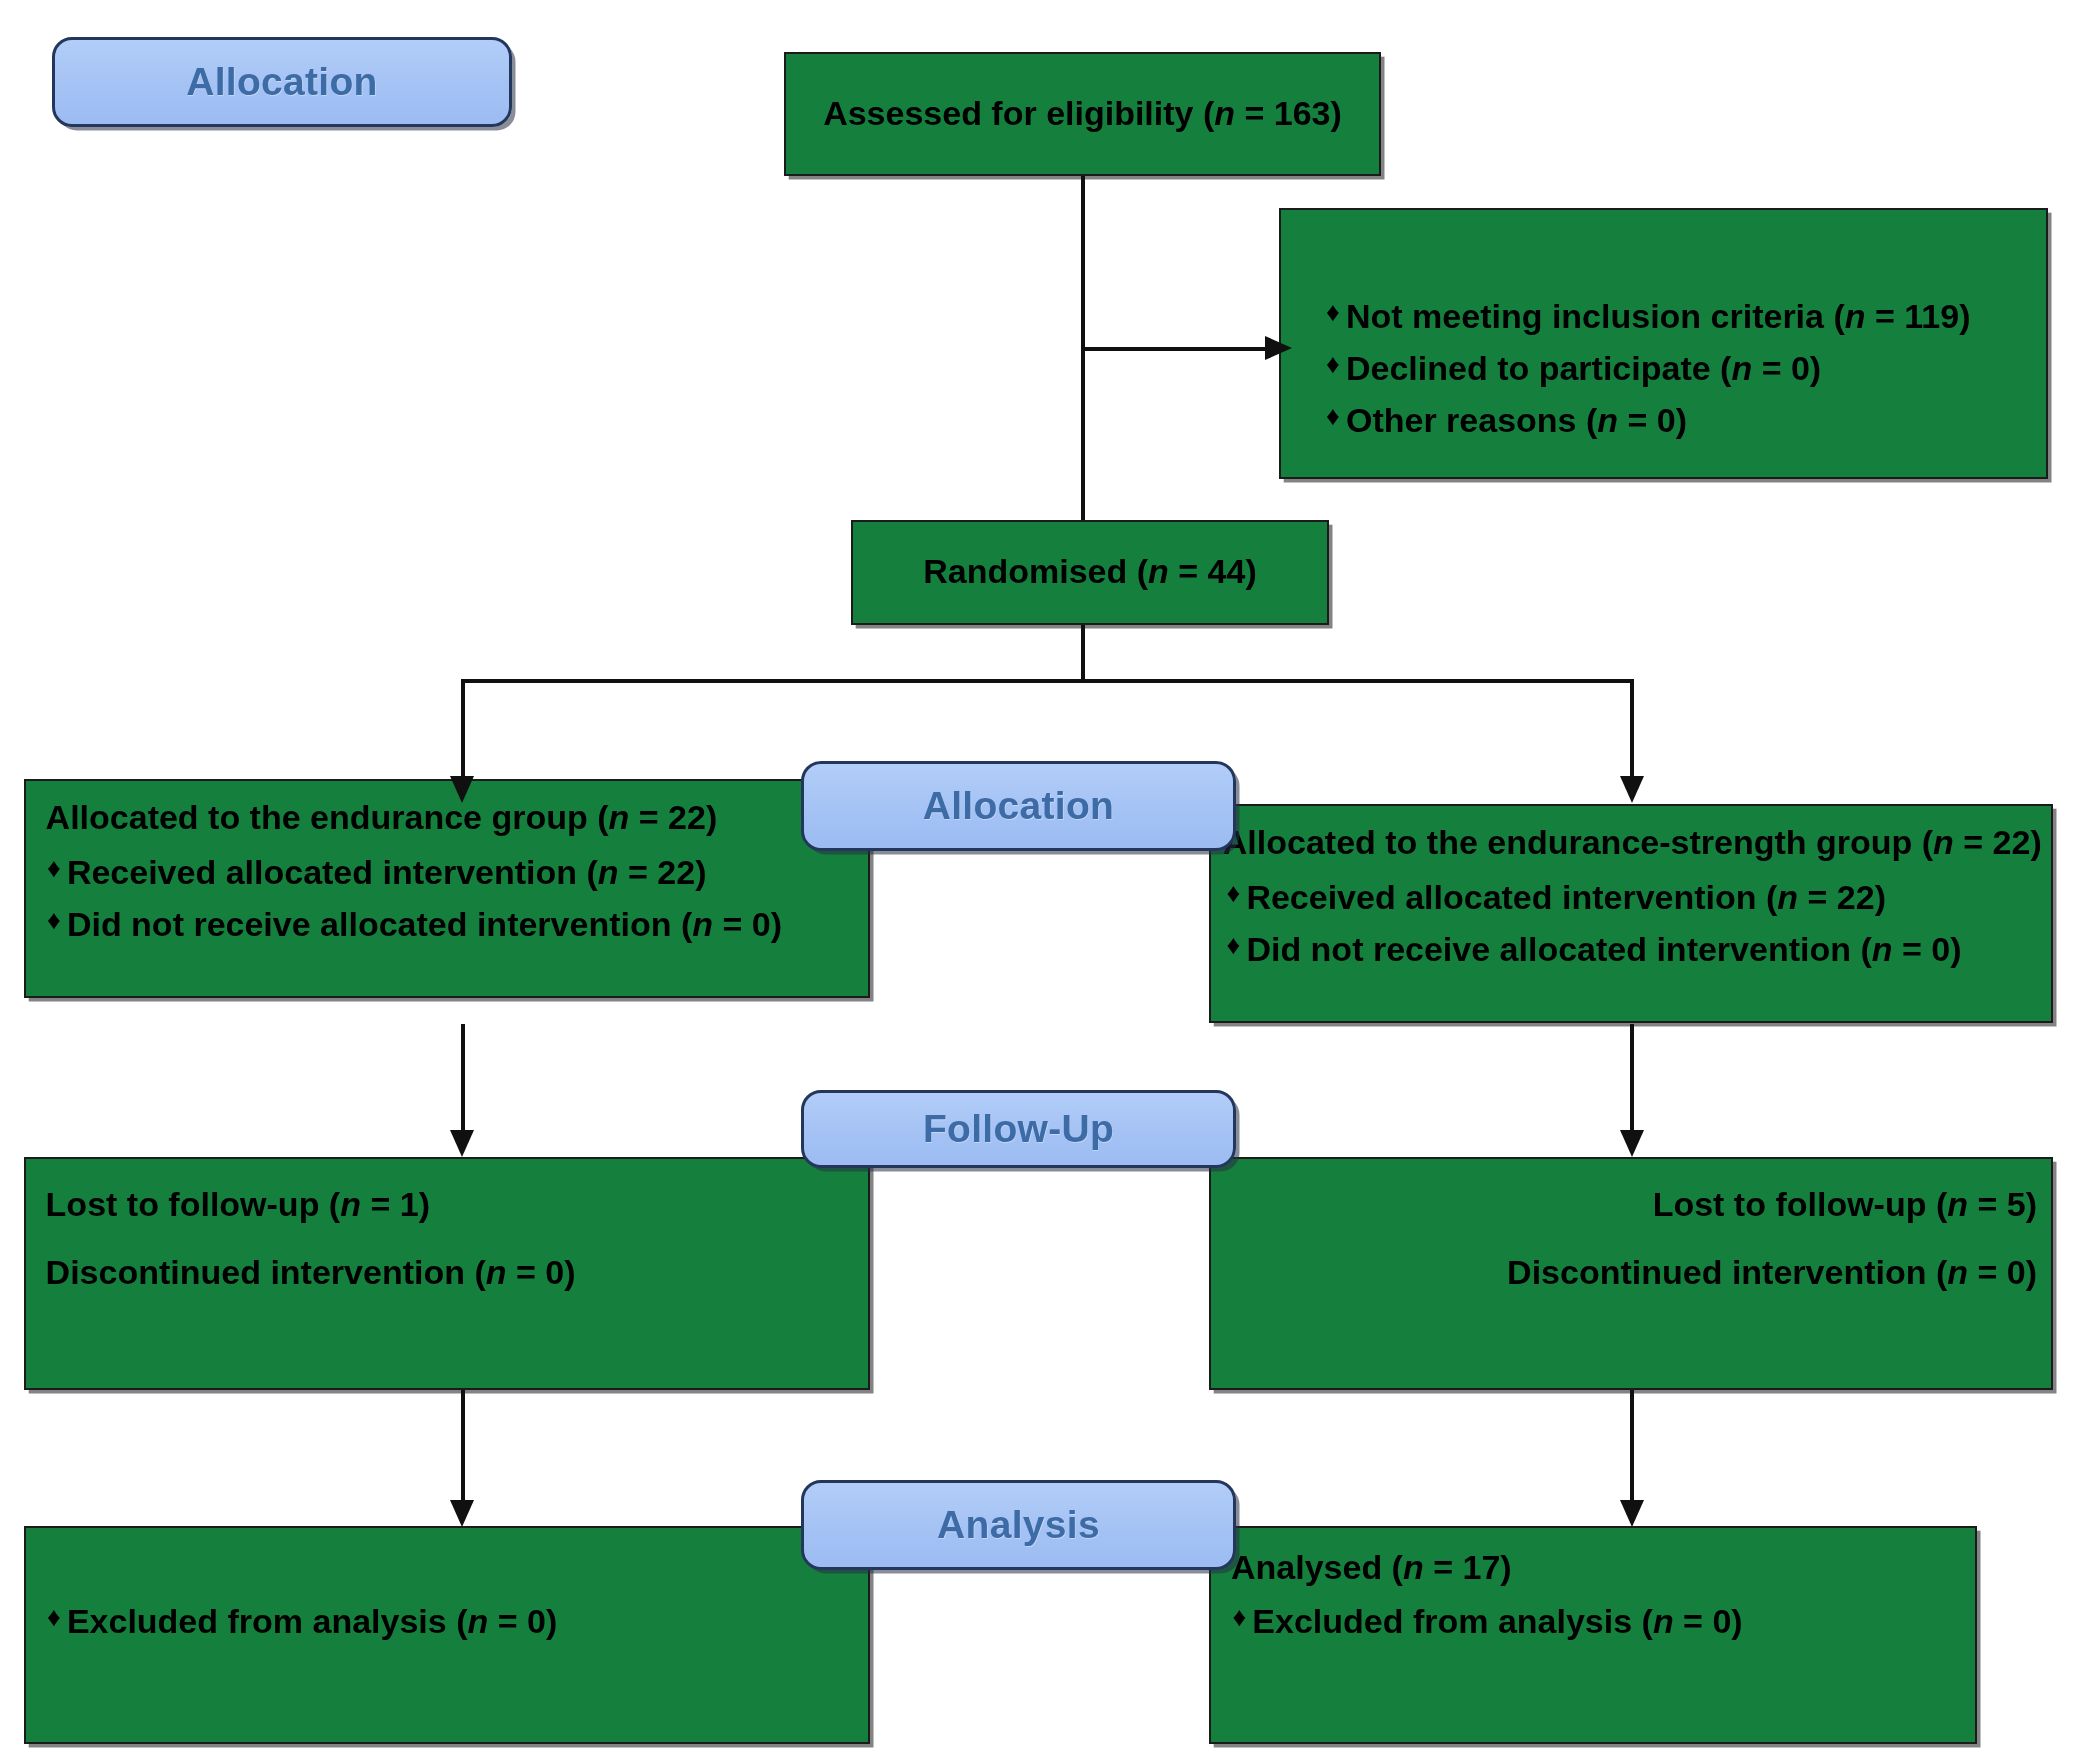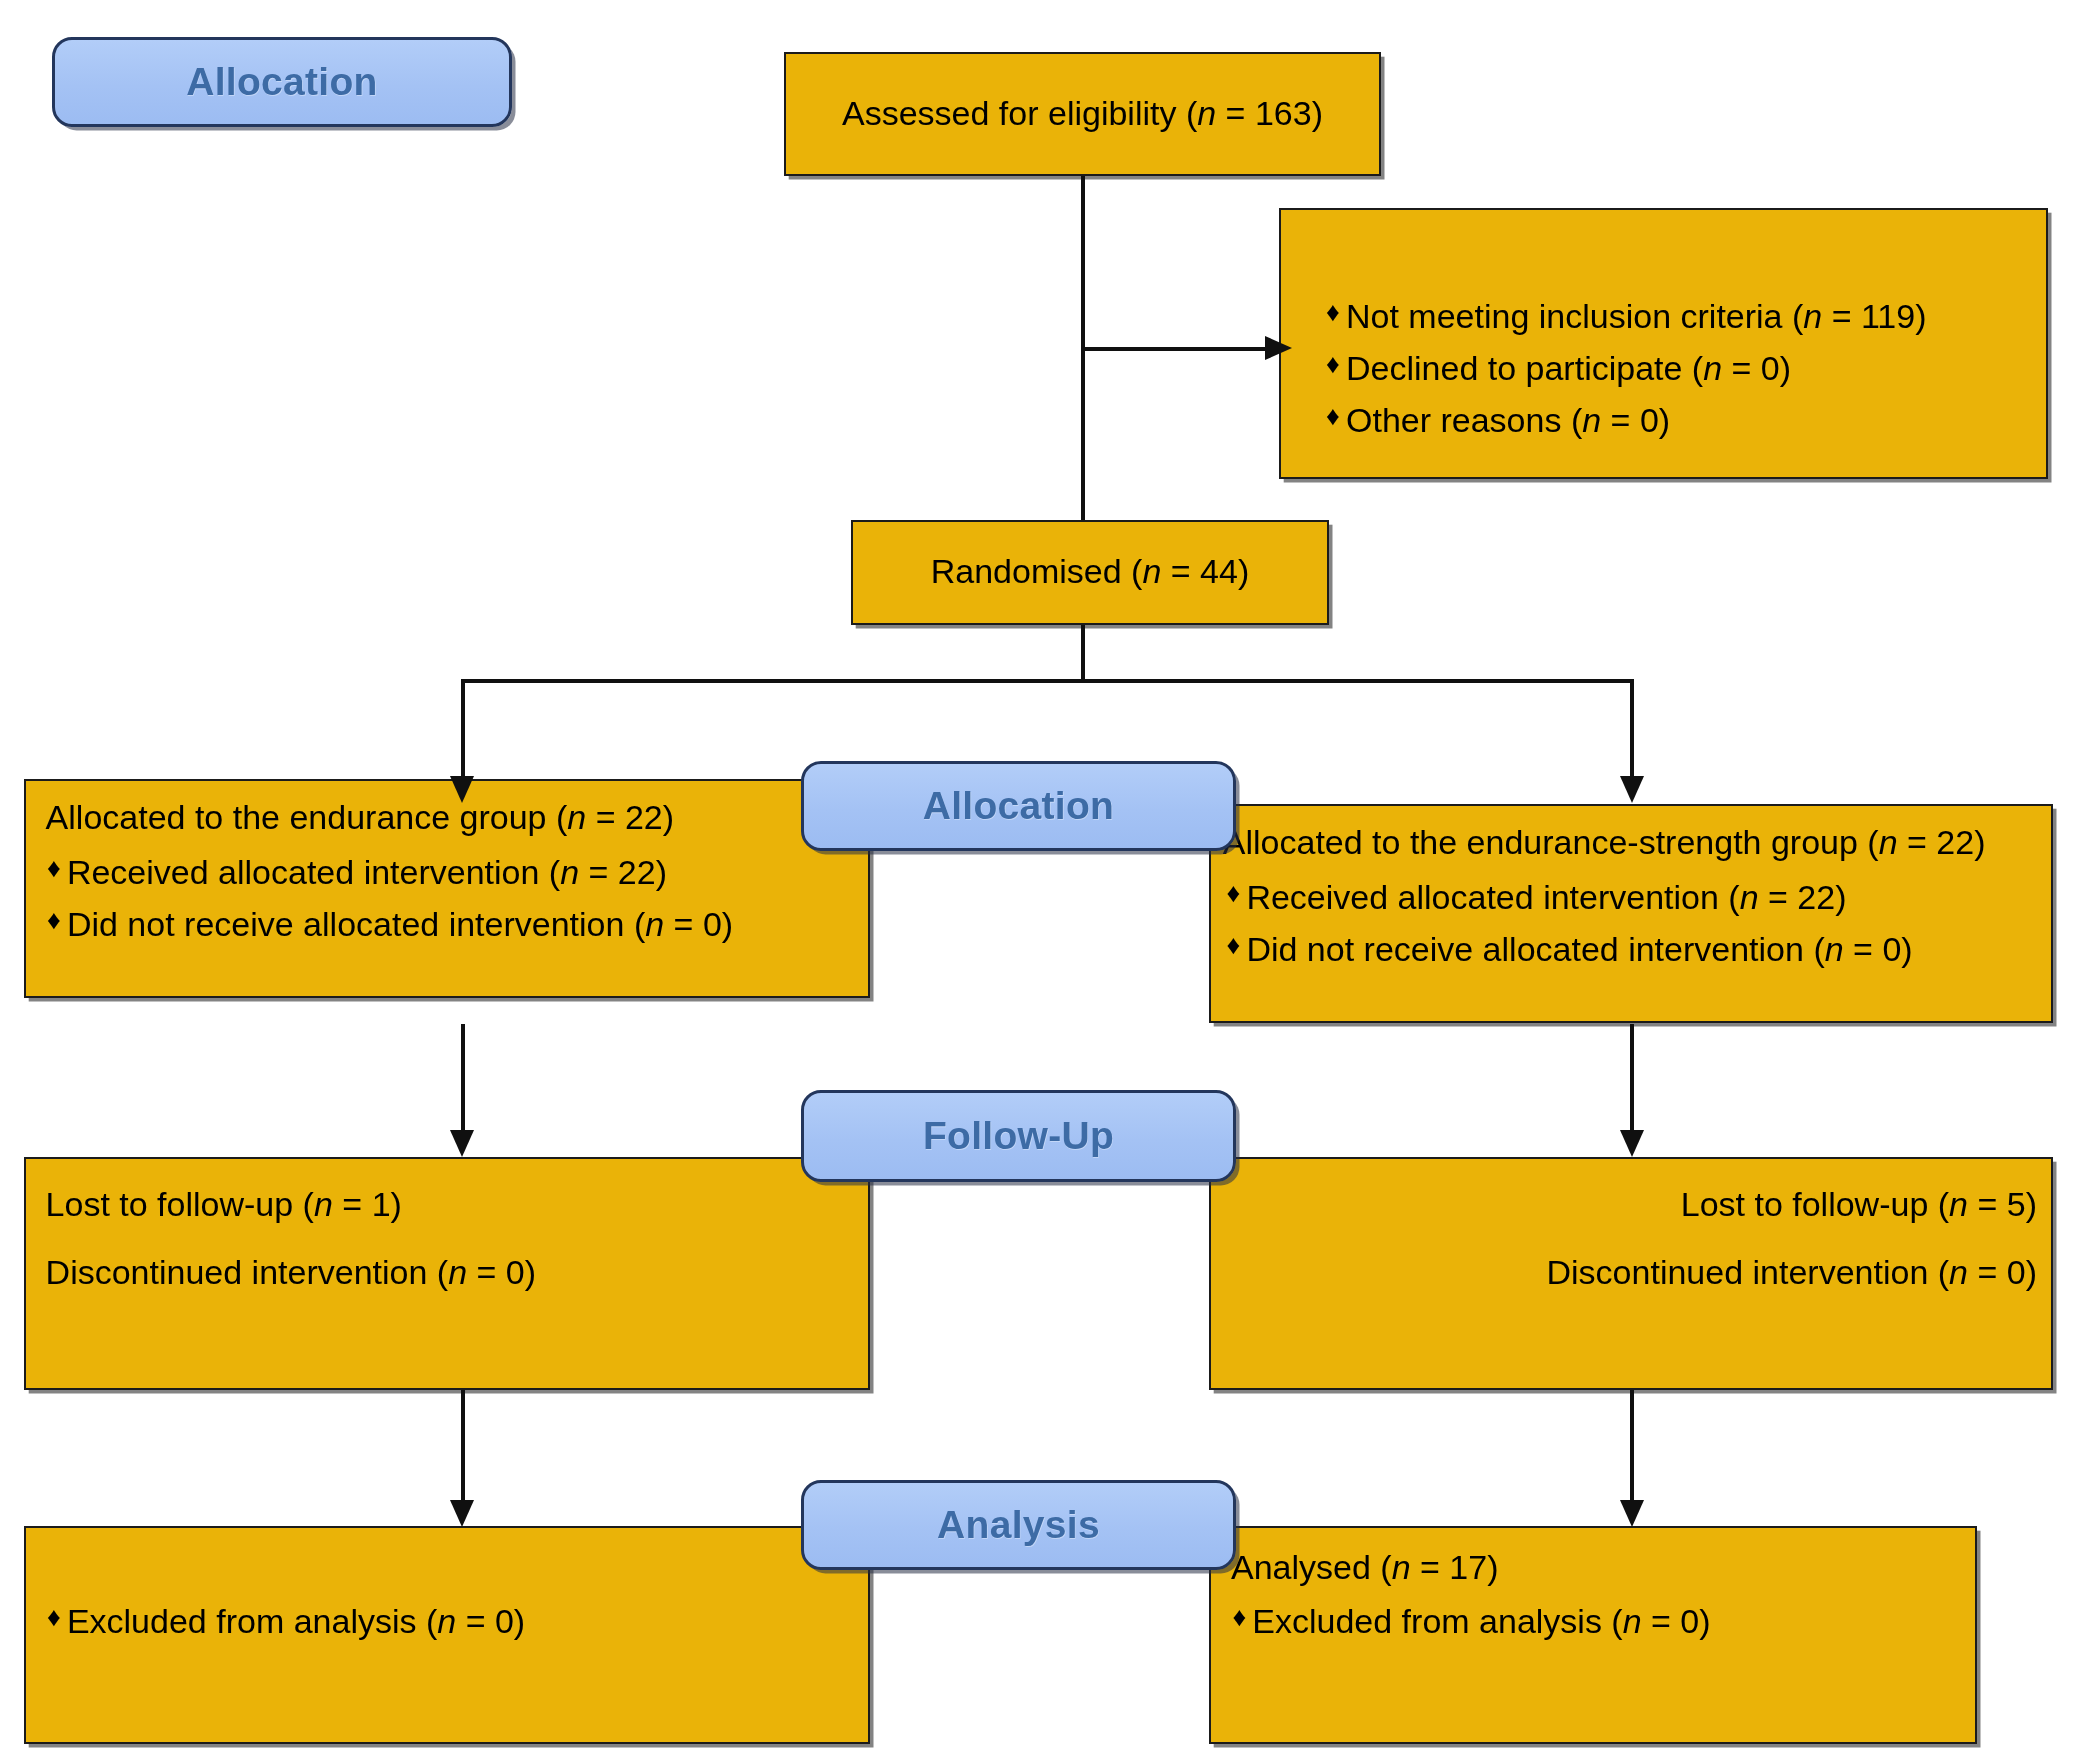--- a/index.html
+++ b/index.html
@@ -8,23 +8,24 @@
   #stage{
     position:relative;
     width:2077px;height:1759px;
     background:#ffffff;
     overflow:hidden;
   }
   
   .fbox{
     position:absolute;
     box-sizing:border-box;
-    background:#eab308;
+    background:#15803d;
     border:2.9px solid #1b1b1b;
     box-shadow:4.1px 4.1px 0 -0.6px rgba(30,30,30,0.55);
+    font-weight:bold;
   }
   .fbox .txt{
     position:absolute;
     left:20px;right:14px;
     color:#000;
     font-size:34px;
     line-height:1.04;
     white-space:nowrap;
   }
   .center-line{
@@ -172,21 +173,21 @@
   <div class="fbox" style="left:23.6px;top:1157px;width:846px;height:233px;">
     <div class="txt" style="top:28px;"><span>Lost to follow-up (</span><span class="ital">n</span><span> = </span><span>1</span><span>)</span></div>
     <div class="txt" style="top:96px;"><span>Discontinued intervention (</span><span class="ital">n</span><span> = </span><span>0</span><span>)</span></div>
   </div>
 
   <div class="fbox" style="left:1209px;top:1157px;width:844px;height:233px;text-align:right;">
     <div class="txt" style="top:28px;"><span>Lost to follow-up (</span><span class="ital">n</span><span> = </span><span>5</span><span>)</span></div>
     <div class="txt" style="top:96px;"><span>Discontinued intervention (</span><span class="ital">n</span><span> = </span><span>0</span><span>)</span></div>
   </div>
 
-  <div class="pill" style="left:801px;top:1090px;width:435px;height:92px;">
+  <div class="pill" style="left:801px;top:1090px;width:435px;height:78px;">
     <span>Follow-Up</span>
   </div>
 
   <div class="vline" style="left:461px;top:1390px;height:114px;"></div>
   <div class="arrowhead" style="left:450px;top:1500px;"></div>
   <div class="vline" style="left:1630px;top:1390px;height:114px;"></div>
   <div class="arrowhead" style="left:1620px;top:1500px;"></div>
 
   <div class="fbox" style="left:23.6px;top:1526px;width:846px;height:218px;">
     <div class="blist" style="top:75px;left:15.3px;">

